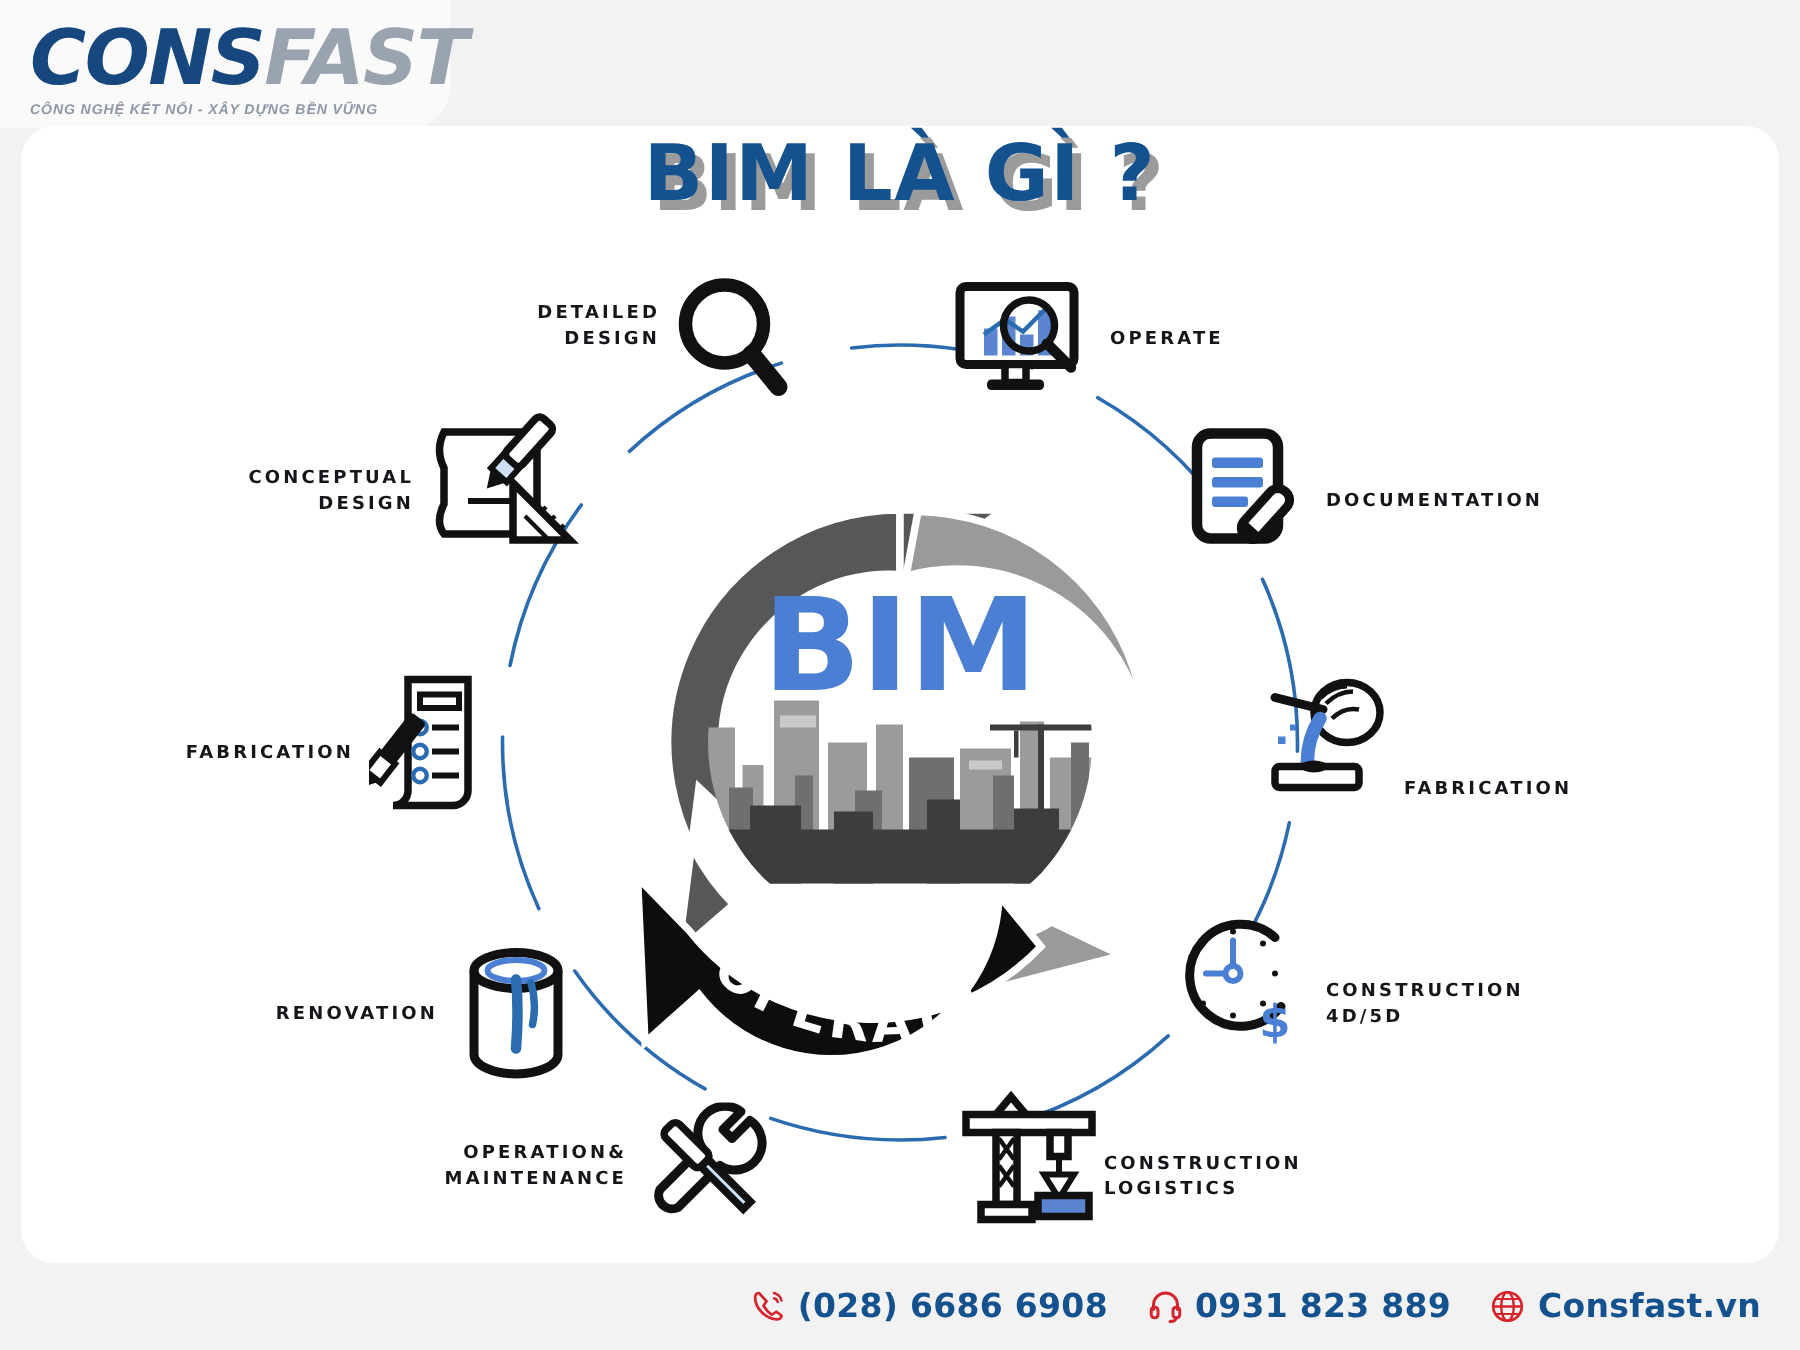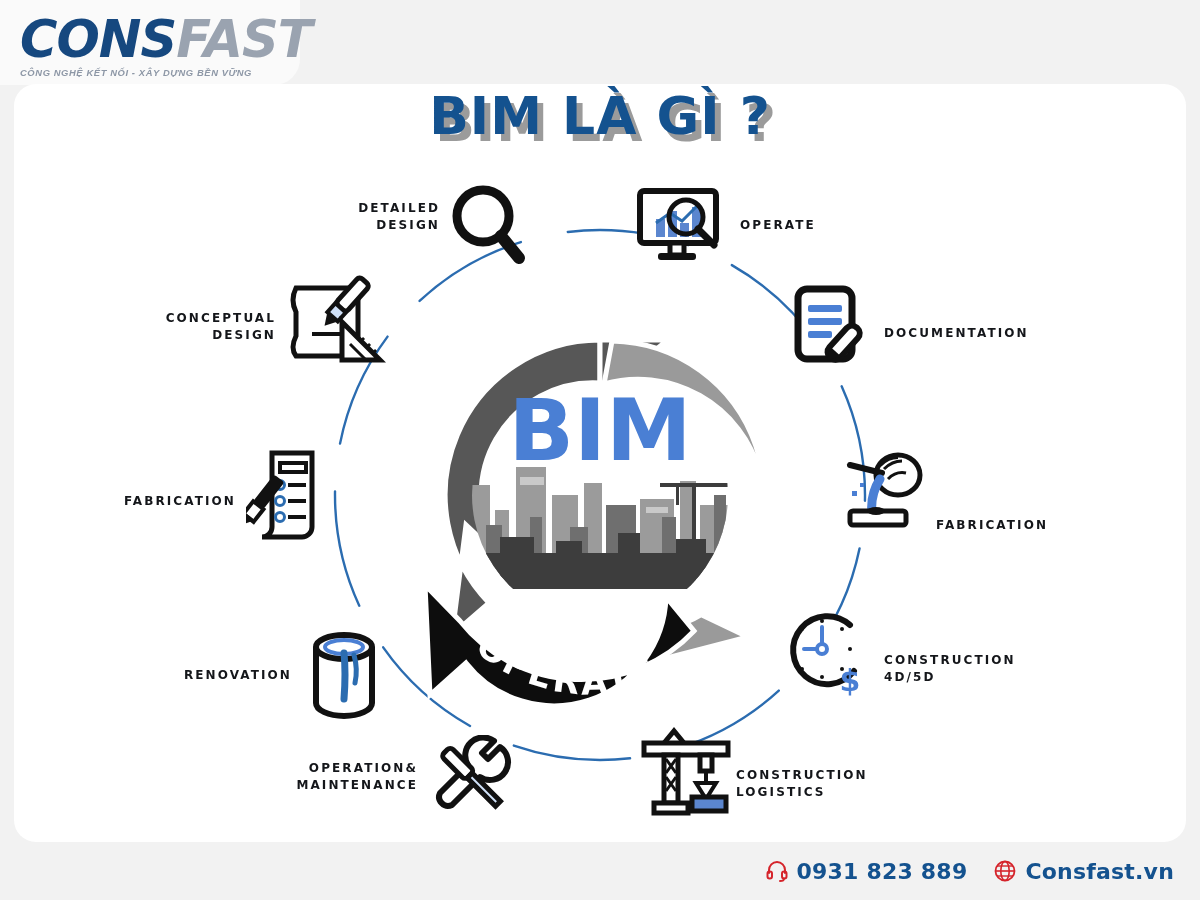--- a/index.html
+++ b/index.html
@@ -344,20 +344,31 @@
   <div class="lbl r" style="left:60px;top:502px;width:232px">RENOVATION</div>
 
   <div class="lbl r" style="left:20px;top:328px;width:216px">FABRICATION</div>
 
   <div class="lbl r" style="left:50px;top:145px;width:226px">CONCEPTUAL
 DESIGN</div>
 </div>
 
 <div class="footer">
 
+  <div class="f-item">
+    <span class="f-ico">
+      <svg width="24" height="24" viewBox="0 0 24 24">
+        <path d="M6 3 Q4 3 3.5 5 Q3 11 8 16 Q13 21 19 20.5 Q21 20 21 18 L17.5 15.5
+                 L14.5 17.5 Q11 15 9 11.5 L11 8.5 Z" fill="none" stroke="#d5242b" stroke-width="1.8" stroke-linejoin="round"></path>
+        <path d="M16 3 Q20 4 21 8" fill="none" stroke="#d5242b" stroke-width="1.6" stroke-linecap="round"></path>
+        <path d="M16 6.5 Q18 7 18.5 9" fill="none" stroke="#d5242b" stroke-width="1.6" stroke-linecap="round"></path>
+      </svg>
+    </span>
+    <span class="txt">(028) 6686 6908</span>
+  </div>
 
   <div class="f-item">
     <span class="f-ico">
       <svg width="24" height="24" viewBox="0 0 24 24">
         <path d="M4 14 V11 A8 8 0 0 1 20 11 V14" fill="none" stroke="#d5242b" stroke-width="2" stroke-linecap="round"></path>
         <rect x="2.5" y="12.5" width="4.5" height="7" rx="2" fill="none" stroke="#d5242b" stroke-width="2"></rect>
         <rect x="17" y="12.5" width="4.5" height="7" rx="2" fill="none" stroke="#d5242b" stroke-width="2"></rect>
         <path d="M19 19.5 Q19 22 15 22" fill="none" stroke="#d5242b" stroke-width="2" stroke-linecap="round"></path>
       </svg>
     </span>

